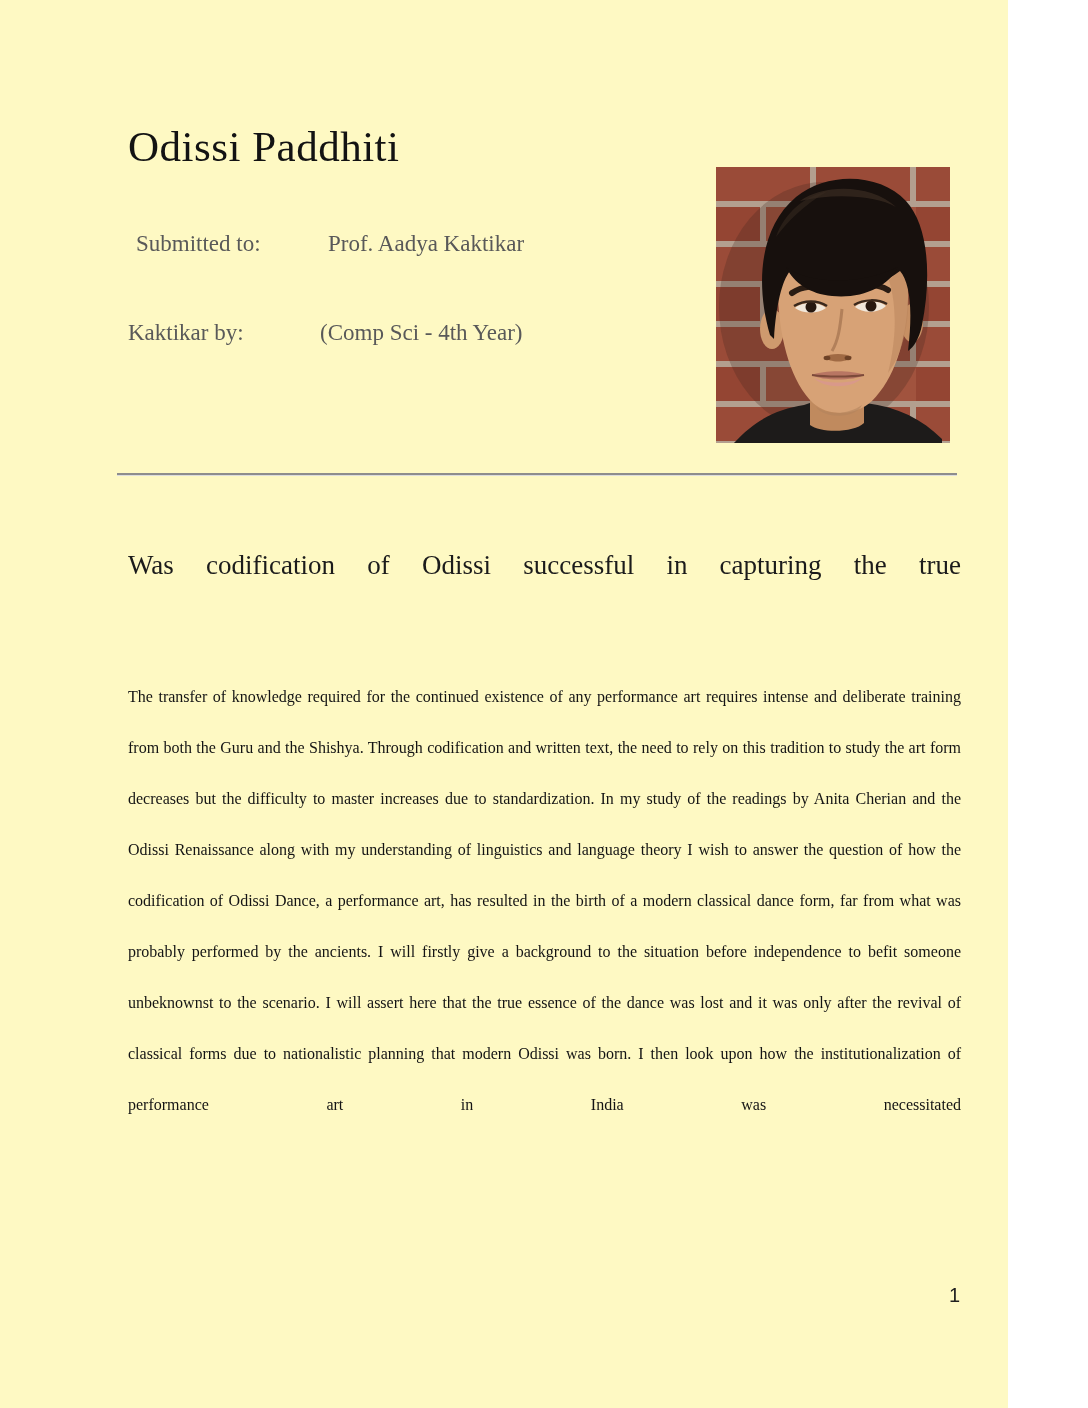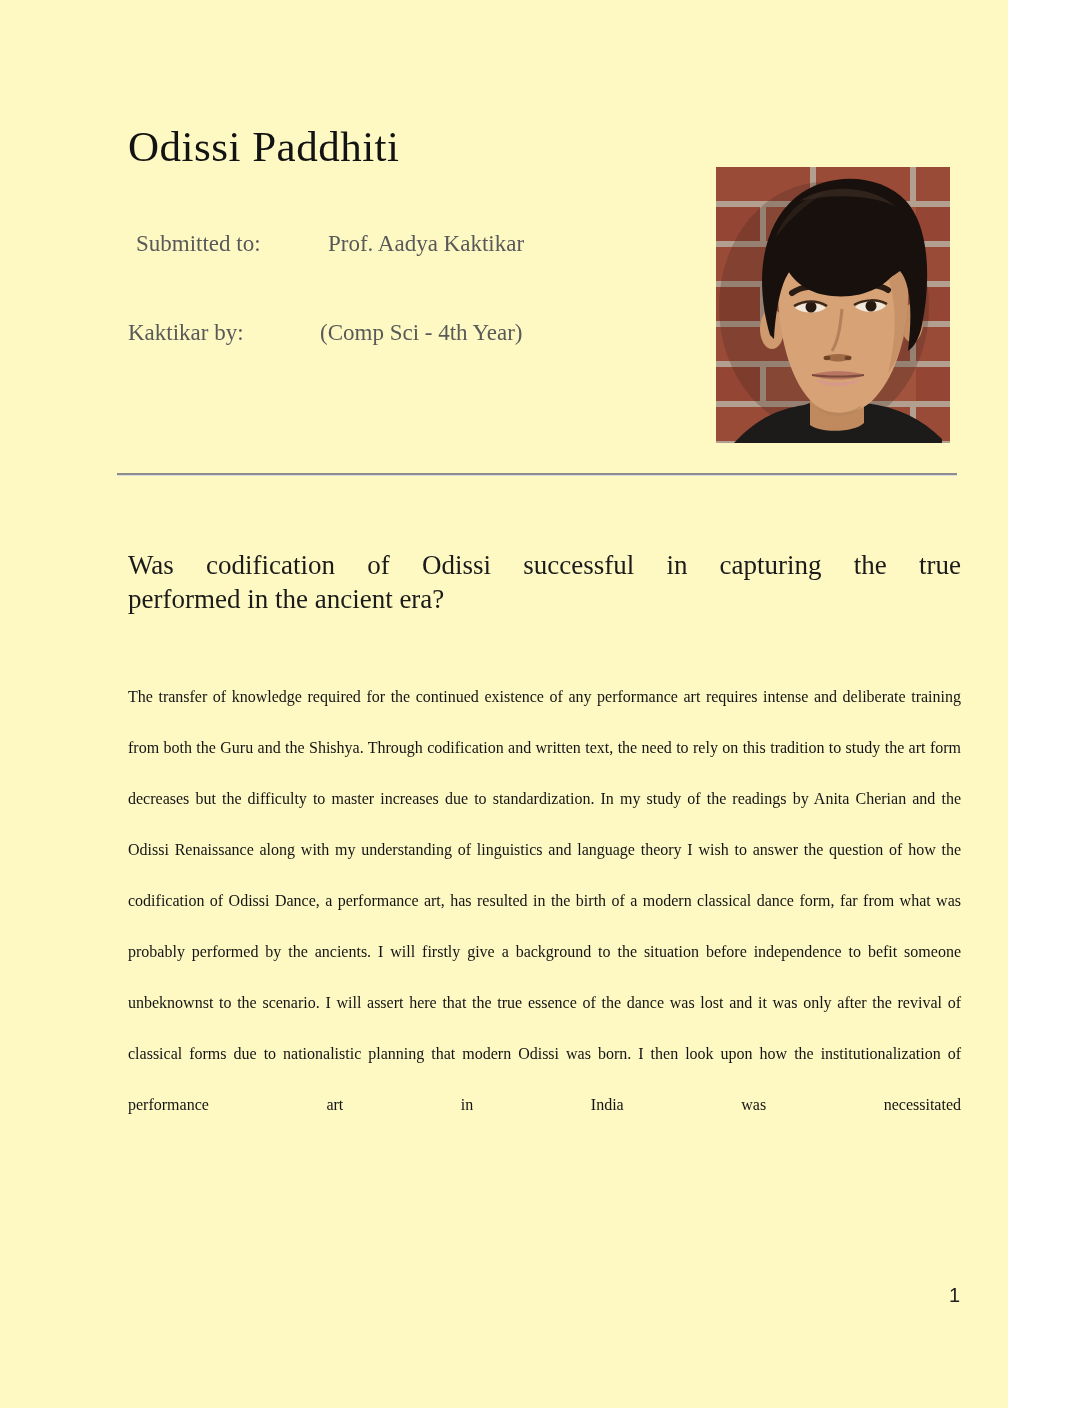--- a/index.html
+++ b/index.html
@@ -164,20 +164,19 @@
       <path d="M 70,100 C 92,116 140,120 182,100 C 172,120 146,132 116,129 C 94,127 78,116 70,100 Z" fill="#17100d"></path>
       <path d="M 84,34 C 110,16 156,18 180,40 C 160,28 116,26 84,34 Z" fill="#3a2c22" opacity="0.7"></path>
       <path d="M 60,70 C 68,46 90,28 112,24 C 88,38 72,54 60,70 Z" fill="#3a2c22" opacity="0.5"></path>
     </svg>
   </div>
 
   <div class="hrule"></div>
 
   <div class="heading">
     <div class="hline">Was codification of Odissi successful in capturing the true</div>
-    <div class="hline last">performed in the ancient era?</div>
   </div>
 
   <div class="bodytext">The transfer of knowledge required for the continued existence of any performance art requires intense and deliberate training from both the Guru and the Shishya. Through codification and written text, the need to rely on this tradition to study the art form decreases but the difficulty to master increases due to standardization. In my study of the readings by Anita Cherian and the Odissi Renaissance along with my understanding of linguistics and language theory I wish to answer the question of how the codification of Odissi Dance, a performance art, has resulted in the birth of a modern classical dance form, far from what was probably performed by the ancients. I will firstly give a background to the situation before independence to befit someone unbeknownst to the scenario. I will assert here that the true essence of the dance was lost and it was only after the revival of classical forms due to nationalistic planning that modern Odissi was born. I then look upon how the institutionalization of performance art in India was necessitated</div>
 
   <div class="pagenum">1</div>
 
 </div>
 
 </body></html>

